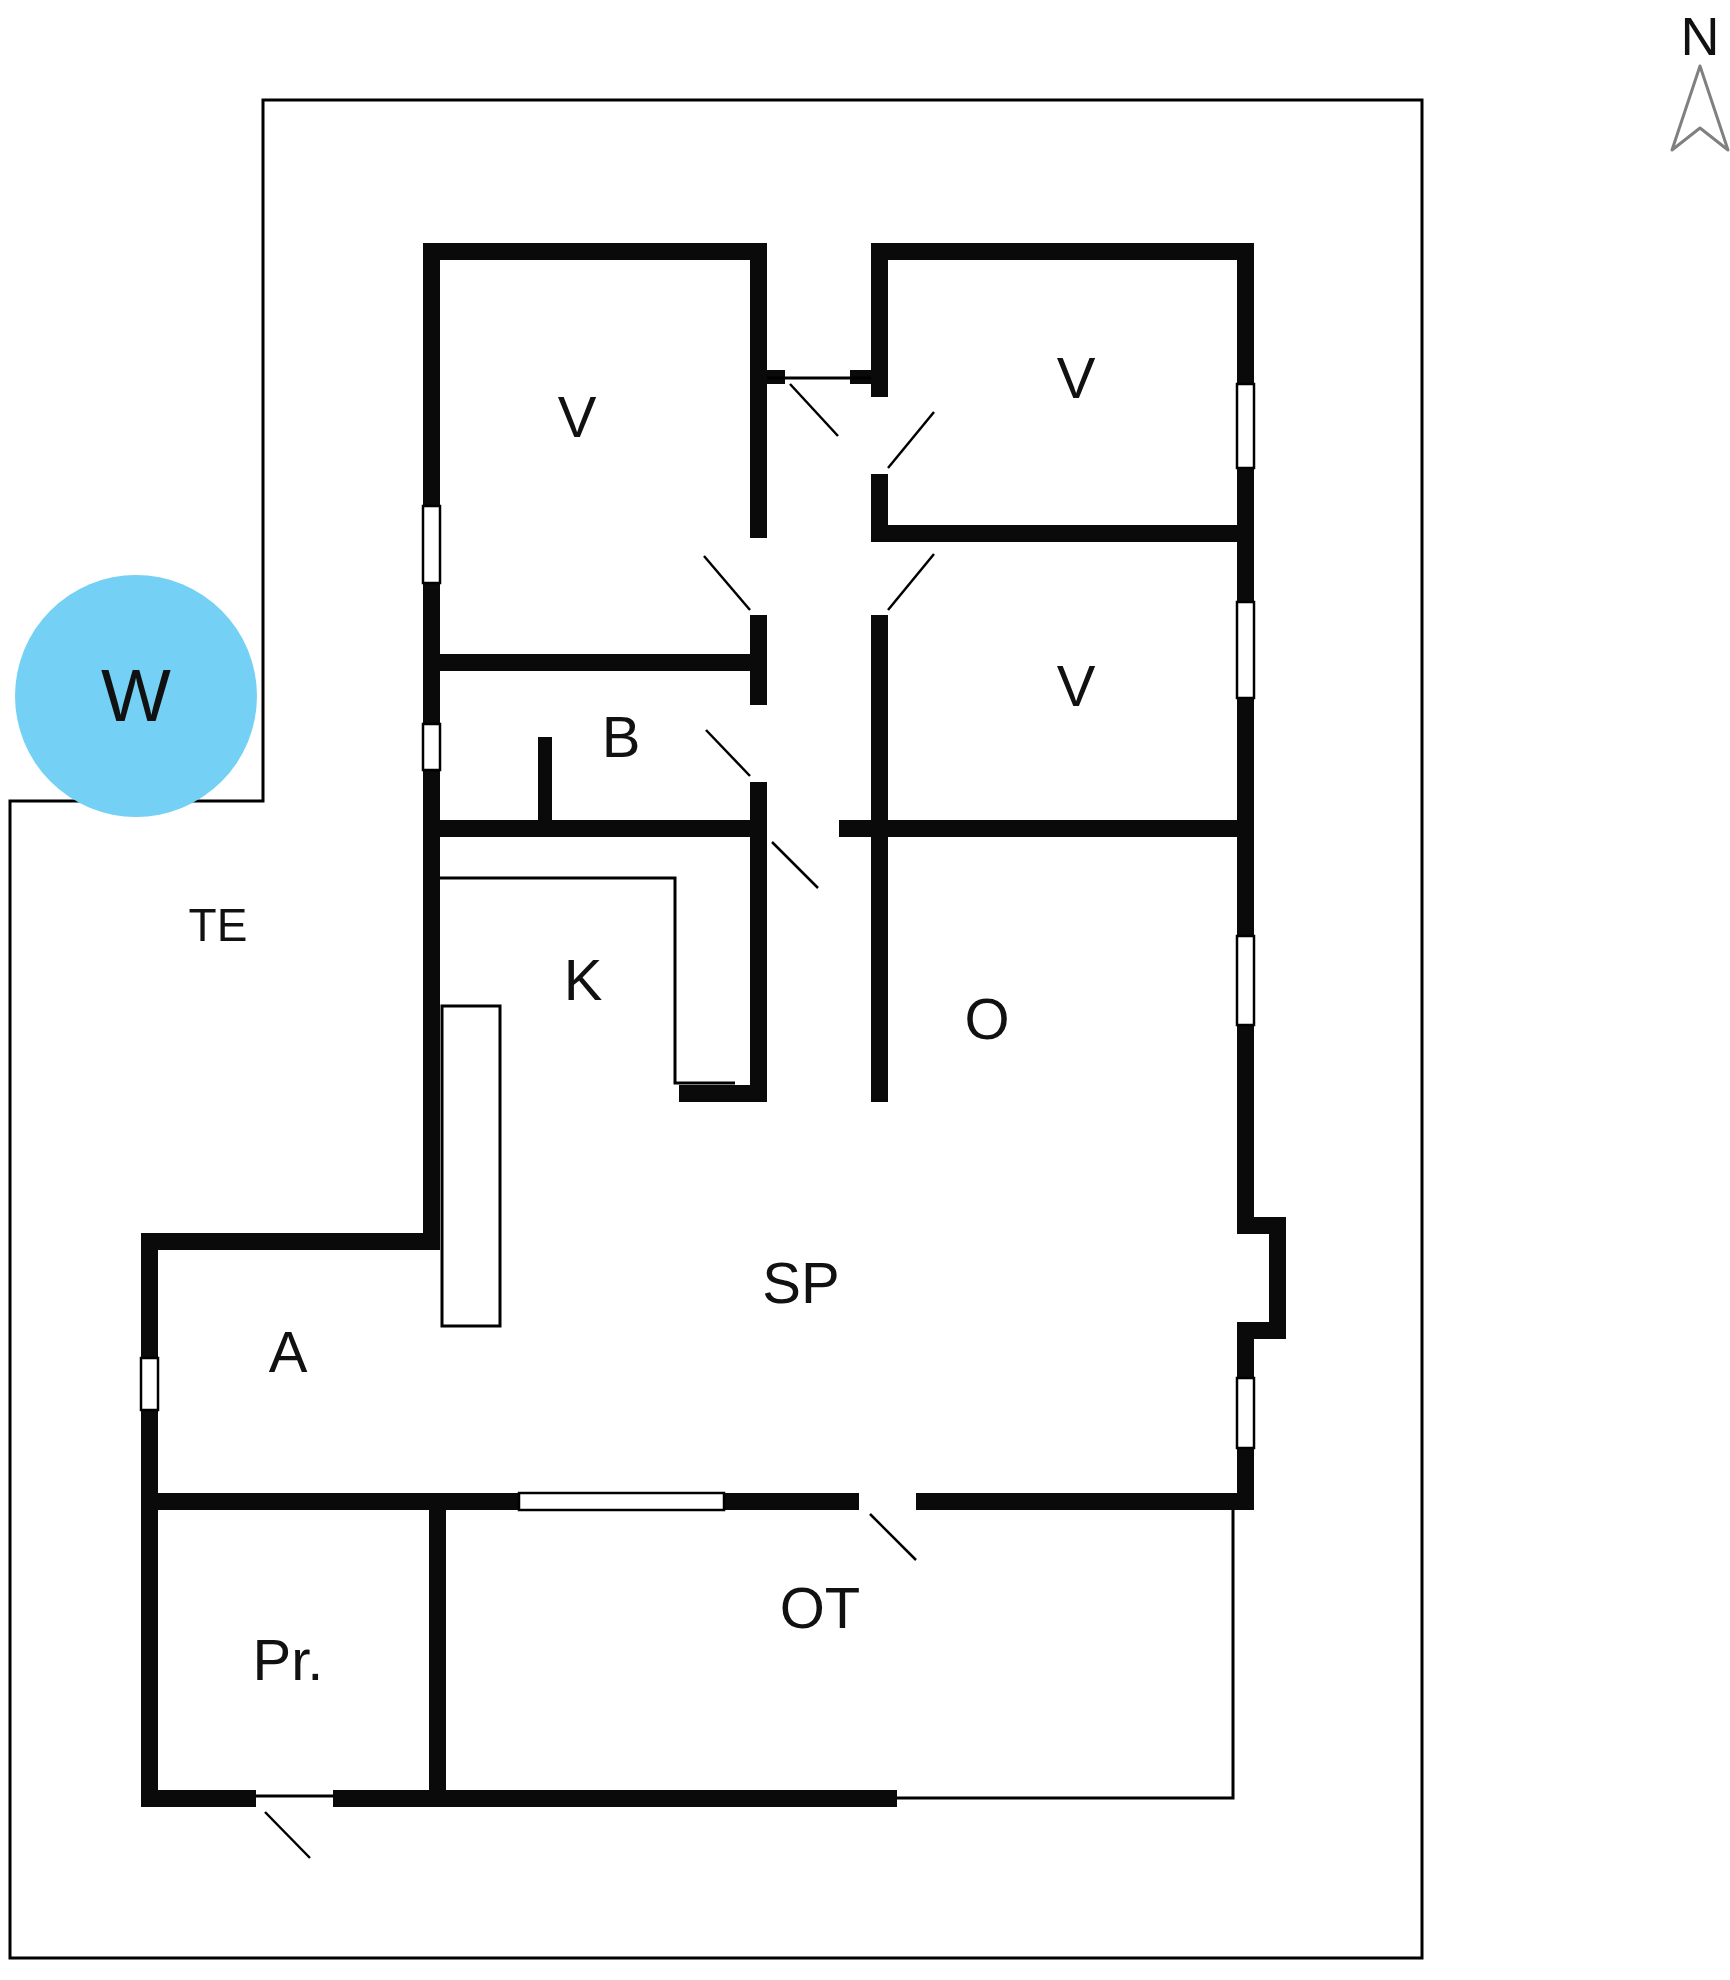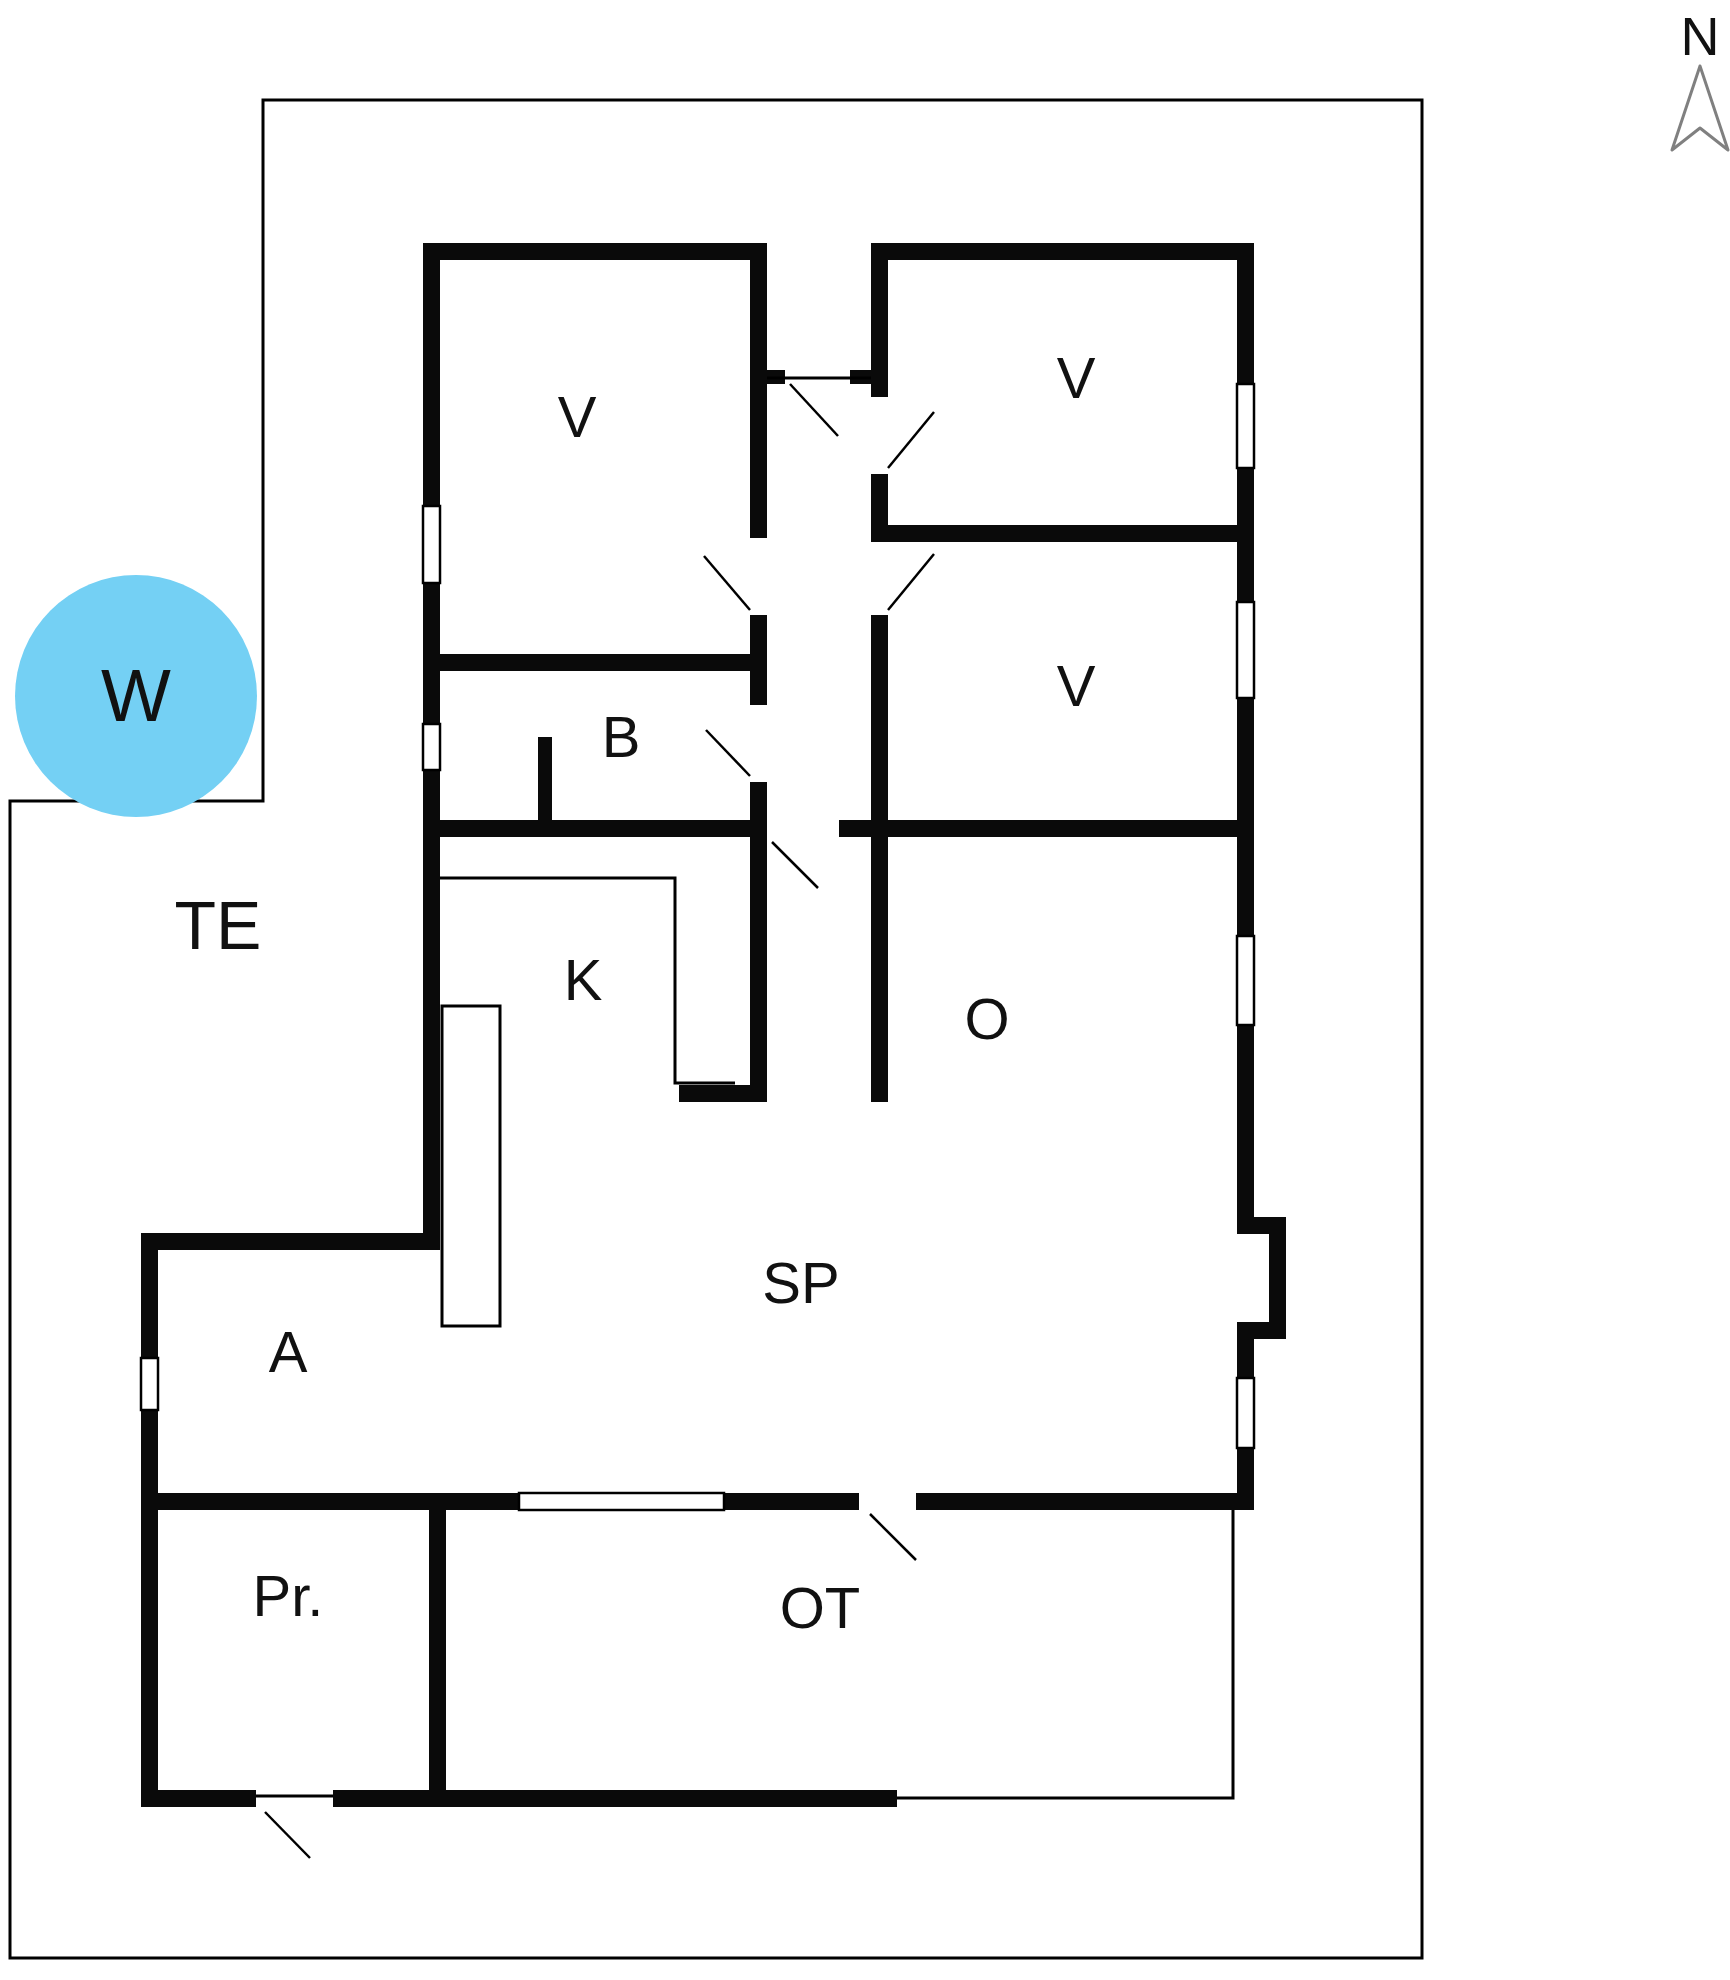--- a/index.html
+++ b/index.html
@@ -22,21 +22,21 @@
   }
   .label {
     position: absolute;
     transform: translate(-50%, -50%);
     font-size: 58px;
     color: #111111;
     white-space: nowrap;
     line-height: 1;
     user-select: none;
   }
-  .label.terrain { font-size: 68px; }
+  .label.terrain { font-size: 46px; }
   .label.water   { font-size: 74px; }
   .label.compass { font-size: 54px; }
 </style>
 </head>
 <body>
 
 <div class="canvas">
 
   <svg width="1730" height="1980" viewBox="0 0 1730 1980">
 
@@ -118,20 +118,20 @@
   </svg>
 
   <div class="label" style="left:577px;  top:417px">V</div>
   <div class="label" style="left:1076px; top:378px">V</div>
   <div class="label" style="left:1076px; top:686px">V</div>
   <div class="label" style="left:621px;  top:737px">B</div>
   <div class="label" style="left:583px;  top:980px">K</div>
   <div class="label" style="left:987px;  top:1019px">O</div>
   <div class="label" style="left:801px;  top:1283px">SP</div>
   <div class="label" style="left:288px;  top:1352px">A</div>
-  <div class="label" style="left:288px;  top:1596px">Pr.</div>
+  <div class="label" style="left:288px;  top:1660px">Pr.</div>
   <div class="label" style="left:820px;  top:1608px">OT</div>
 
   <div class="label terrain" style="left:218px;  top:925px">TE</div>
   <div class="label water" style="left:136px;  top:696px">W</div>
   <div class="label compass" style="left:1700px; top:36px">N</div>
 
 </div>
 
 </body></html>

